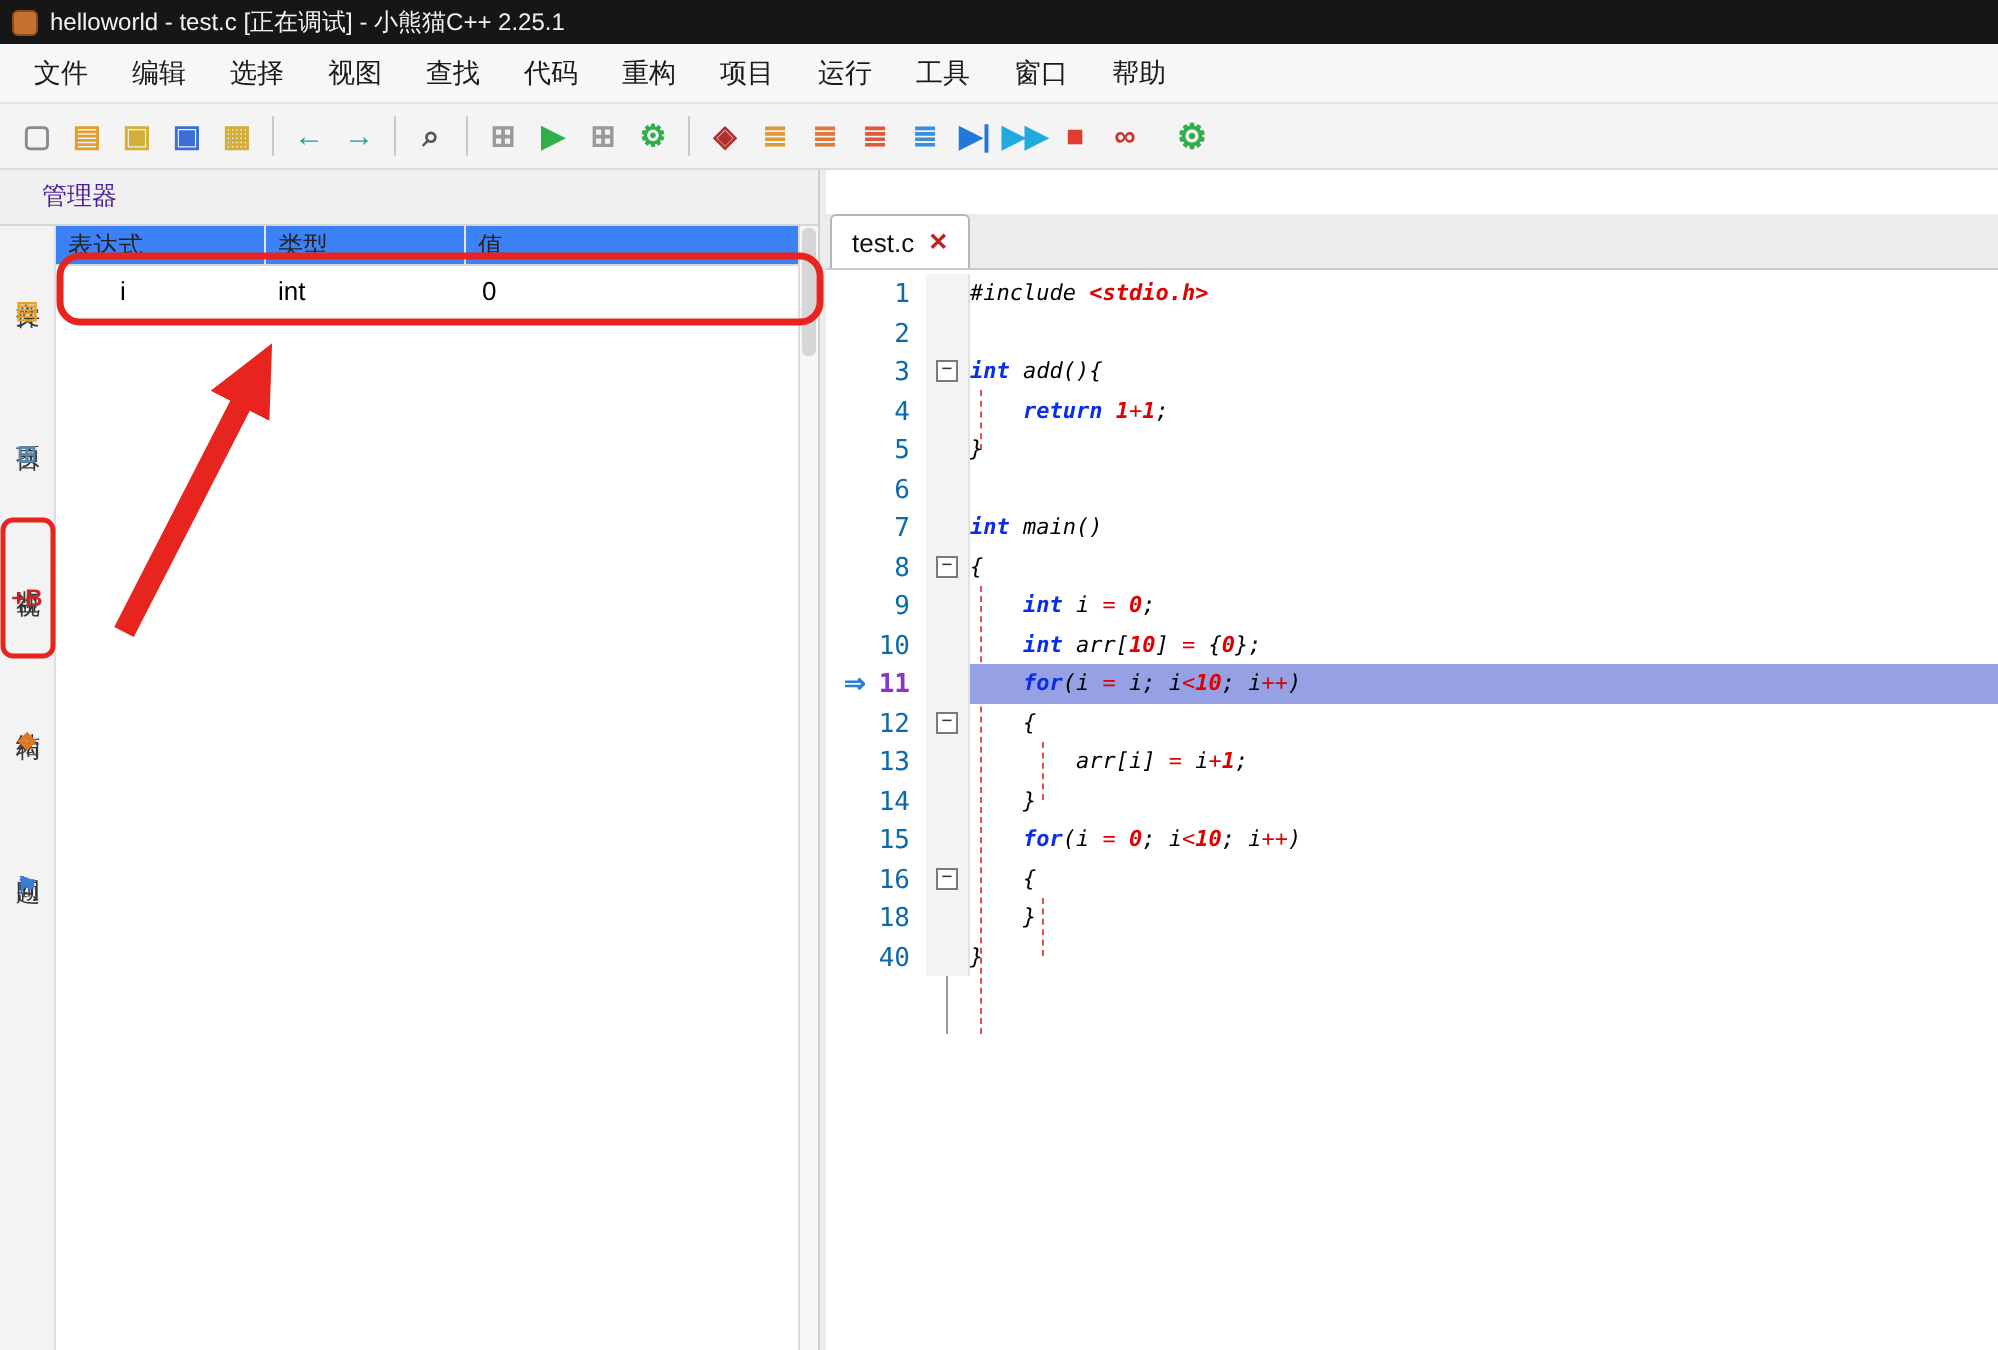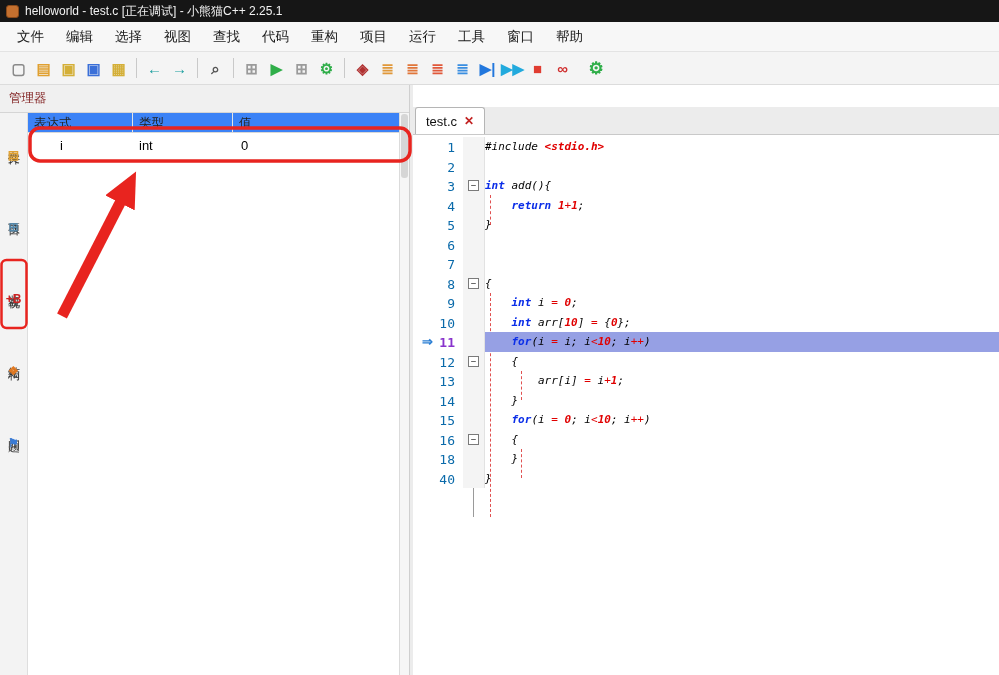--- a/index.html
+++ b/index.html
@@ -24,21 +24,21 @@
   .compiler-select { margin-left: 10px; height: 26px; min-width: 282px; background: #fff; border: 1px solid #ababab; border-radius: 4px; display: flex; align-items: center; padding: 0 8px; gap: 8px; font-size: 13.5px; cursor: default; }
   .compiler-select .cs-label { flex: 1; white-space: nowrap; }
   .cs-div { width: 1px; height: 18px; background: #cfcfcf; }
   .cs-caret { font-size: 11px; color: #444; }
   .settings-btn { width: 26px; height: 26px; margin-left: 8px; display: flex; align-items: center; justify-content: center; }
   .settings-btn .tb-glyph { color: #2fae49; font-size: 17px; }
 
   
   .workspace { height: 590px; display: flex; }
   .left-col { width: 410px; display: flex; flex-direction: column; border-right: 1px solid #cfcfcf; }
-  .panel-header { height: 28px; background: #f0f0f0; border-bottom: 1px solid #d5d5d5; font-size: 12.5px; display: flex; align-items: center; padding-left: 9px; color: #7f1d1d; }
+  .panel-header { height: 28px; background: #f0f0f0; border-bottom: 1px solid #d5d5d5; font-size: 12.5px; display: flex; align-items: center; padding-left: 21px; color: #4c1d95; }
   .left-body { flex: 1; display: flex; background: #fff; }
   .col-divider { width: 3px; background: #ececec; }
   .right-col { flex: 1; display: flex; flex-direction: column; min-width: 0; }
 
   
   .side-tabs { width: 28px; background: #f3f3f3; border-right: 1px solid #dedede; padding-top: 2px; display: flex; flex-direction: column; }
   .side-tab { height: 72px; display: flex; flex-direction: column; align-items: center; justify-content: center; gap: 4px; cursor: default; }
   .side-label { writing-mode: vertical-rl; text-orientation: upright; font-size: 12px; color: #333; letter-spacing: 2px; }
   .side-icon { font-size: 12px; font-weight: bold; line-height: 1; }
 
@@ -276,20 +276,21 @@
           <div class="ltext"><span class="tok-pl">}</span></div>
         </div>
         <div class="code-row">
           <div class="gutter"><span class="lnum">6</span></div>
           <div class="foldcol"></div>
           <div class="ltext"></div>
         </div>
         <div class="code-row">
           <div class="gutter"><span class="lnum">7</span></div>
           <div class="foldcol"></div>
+          <div class="ltext"><span class="tok-kw">int</span><span class="tok-pl"> main()</span></div>
         </div>
         <div class="code-row">
           <div class="gutter"><span class="lnum">8</span></div>
           <div class="foldcol">
             <span class="foldbox">−</span>
           </div>
           <div class="ltext"><span class="tok-pl">{</span></div>
         </div>
         <div class="code-row">
           <div class="gutter"><span class="lnum">9</span></div>

